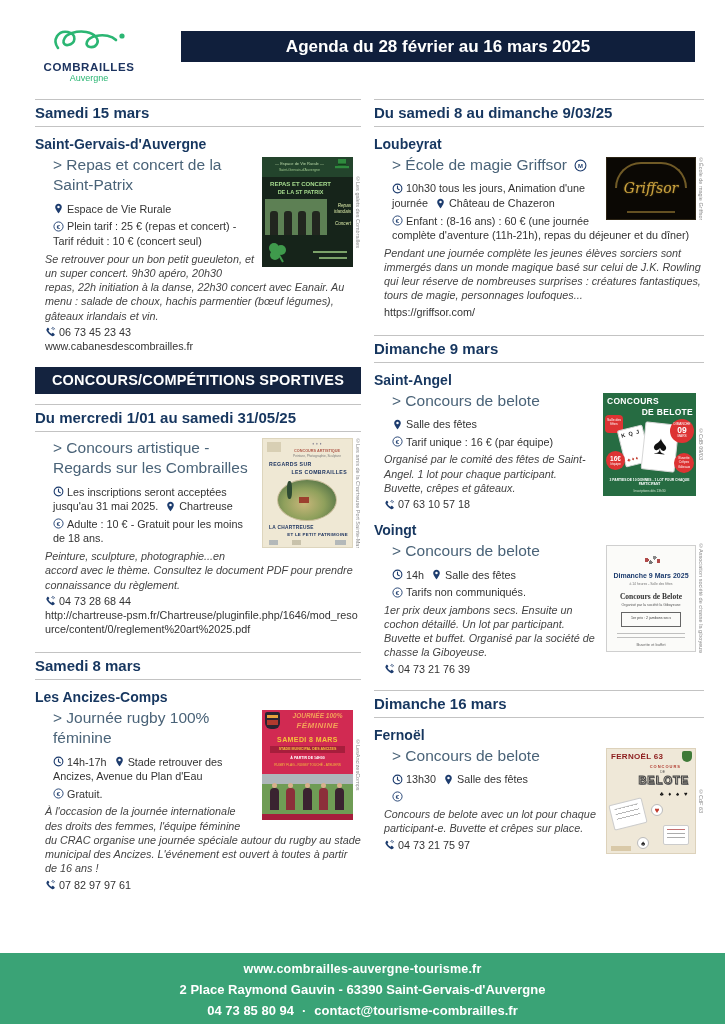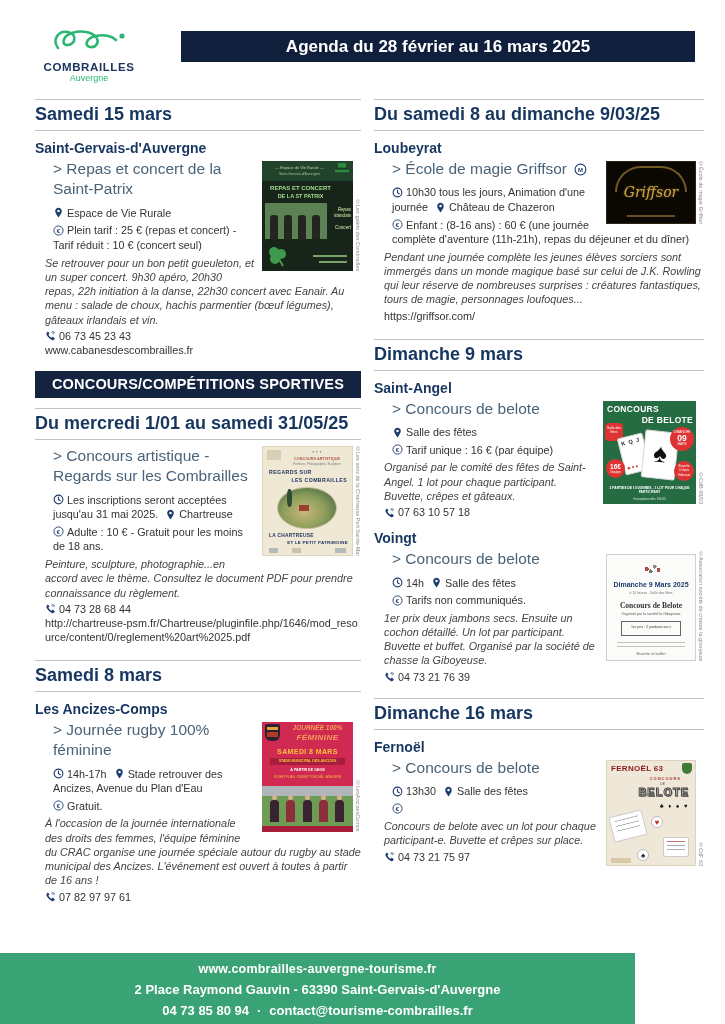--- a/index.html
+++ b/index.html
@@ -12,35 +12,35 @@
   .logo-region { font-size:9px; color:#2bb673; margin-top:0px; }
   .titlebar { position:absolute; left:181px; top:31px; width:514px; height:31px; background:#101f3c; color:#fff;
               font-size:17px; font-weight:bold; text-align:center; line-height:31px; }
 
   
   .col { position:absolute; top:99px; }
   .col-left  { left:35px;  width:326px; }
   .col-right { left:374px; width:330px; }
 
   .dhead { border-top:1px solid #c3c3c3; border-bottom:1px solid #c3c3c3; padding:4px 0 5px; color:#16365f;
-           font-weight:bold; font-size:18px; margin:0 0 4px; }
+           font-weight:bold; font-size:15px; margin:0 0 4px; }
   .dhead + .dhead, .mt { margin-top:14px; }
   .banner { margin:12px 0 10px; background:#14233f; color:#fff; font-weight:bold; font-size:14.5px;
             text-align:center; padding:5px 0 6px; letter-spacing:.2px; }
   .event { overflow:hidden; margin-bottom:6px; }
   .place { font-size:14px; color:#16365f; font-weight:bold; margin:5px 0 3px; }
   .etitle { color:#4a6378; font-size:15.5px; margin:2px 0 6px 18px; line-height:1.32; }
   .row { font-size:10.8px; color:#333; margin:3px 0 3px 18px; line-height:1.35; }
   .desc { font-style:italic; font-size:10.8px; color:#444; margin:3px 0 2px 10px; line-height:1.32; }
   .contact { font-size:10.8px; color:#333; margin:3px 0 1px 10px; }
   .urlline { font-size:10.8px; color:#333; margin:1px 0 2px 10px; word-break:break-all; line-height:1.3; }
   .ic { width:11px; height:11px; vertical-align:-1.5px; margin-right:3px; }
   .ic-inline { margin-left:4px; }
 
-  .fig { float:right; margin:2px 0 4px 7px; display:flex; align-items:flex-end; }
+  .fig { float:right; margin:2px 0 4px 7px; display:flex; align-items:center; }
   .credit { writing-mode:vertical-rl; font-size:5.5px; color:#8a8a8a; margin-left:2px; white-space:nowrap;
             max-height:110px; overflow:hidden; }
 
   
   .poster { position:relative; overflow:hidden; flex:none; }
   .p-patrix { width:91px; height:110px; background:#1420166; background:#16241a; }
   .p-patrix .hdr { position:absolute; top:0; left:0; right:0; height:20px; background:#23442c; }
   .p-patrix .hat { position:absolute; top:2px; right:4px; width:14px; height:10px; }
   .p-patrix .t0 { position:absolute; top:4px; left:4px; right:20px; color:#b9d9a8; font-size:4px; text-align:center; }
   .p-patrix .t0b { position:absolute; top:11px; left:4px; right:20px; color:#9cc48c; font-size:3.6px; text-align:center; }
@@ -139,21 +139,21 @@
   .p-belote3 .cB { bottom:8px; right:6px; width:26px; height:20px; }
   .p-belote3 .cB i { position:absolute; top:3px; left:3px; right:3px; height:12px;
                      background:linear-gradient(#a33 0 1px, transparent 1px 4px, #888 4px 5px, transparent 5px 8px, #888 8px 9px, transparent 9px); opacity:.7; }
   .p-belote3 .chip { position:absolute; width:12px; height:12px; border-radius:50%; background:#fff; border:1px solid #bbb;
                      color:#c0392b; font-size:8px; text-align:center; line-height:12px; }
   .p-belote3 .ch1 { top:55px; left:44px; }
   .p-belote3 .ch2 { bottom:4px; left:30px; color:#222; }
   .p-belote3 .beige { position:absolute; bottom:2px; left:4px; width:20px; height:5px; background:#d9c9a8; }
 
   
-  .footer { position:absolute; left:0; top:953px; width:635px; height:71px; background:#3aa376; color:#fff; text-align:center; }
+  .footer { position:absolute; left:0; top:953px; width:725px; height:71px; background:#3aa376; color:#fff; text-align:center; }
   .footer .f1 { font-size:12.5px; font-weight:bold; padding-top:9px; letter-spacing:.2px; }
   .footer .f2 { font-size:13px; font-weight:bold; margin-top:6px; }
   .footer .f3 { font-size:13px; font-weight:bold; margin-top:6px; }
   .footer .sep { margin:0 8px; }
 </style>
 </head>
 <body>
 
 <div class="page">
 

